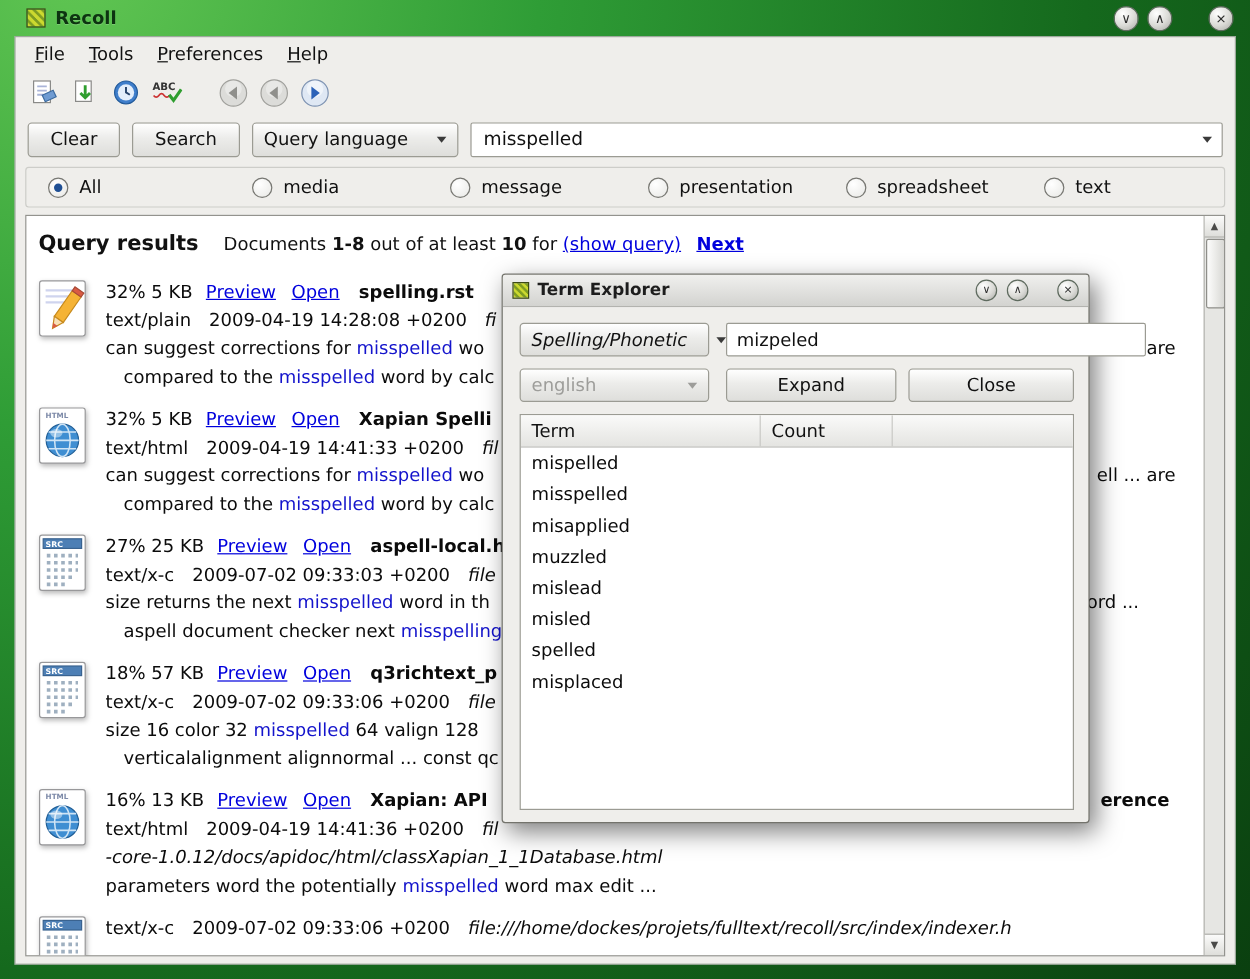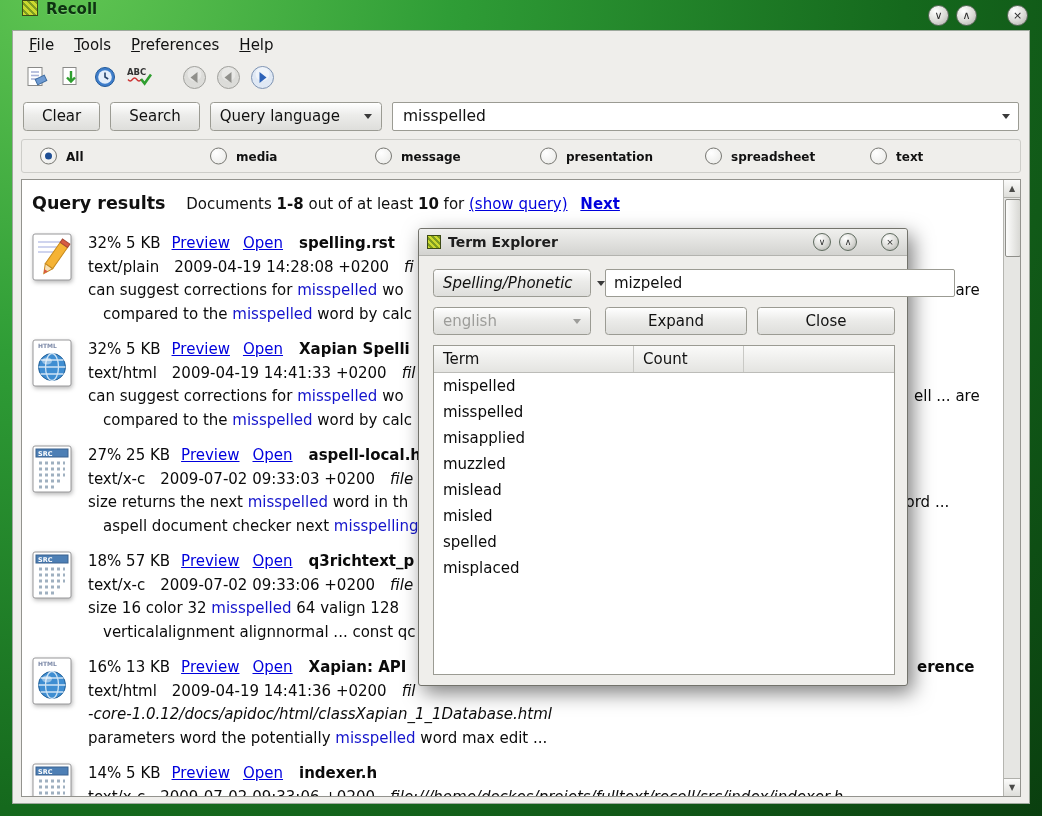--- a/index.html
+++ b/index.html
@@ -3,21 +3,21 @@
 <meta charset="utf-8">
 <title>Recoll</title>
 <style>
   html,body{margin:0;padding:0;}
   body{
     width:1042px;height:816px;position:relative;overflow:hidden;
     font-family:"DejaVu Sans","Liberation Sans",sans-serif;
     background:radial-gradient(circle at 6% -4%, #61c653 0%, #2f9d36 30%, #15691d 65%, #0a3f0f 100%);
   }
   
-  .titlebar{position:absolute;left:0;top:0;width:100%;height:30px;display:flex;padding:0 14px;box-sizing:border-box;border-radius:15px;}
+  .titlebar{position:absolute;left:0;top:0;width:100%;height:30px;display:flex;align-items:center;padding:0 14px;box-sizing:border-box;border-radius:15px;}
   .app-icon{width:14px;height:14px;border:1px solid #3c4a16;margin-left:8px;flex:none;
     background-image:linear-gradient(45deg,#ccd92f 25%,#7e9c22 25%,#7e9c22 50%,#ccd92f 50%,#ccd92f 75%,#7e9c22 75%);
     background-size:7px 7px;}
   .win-title{font-weight:bold;font-size:15px;color:#0d3311;margin-left:8px;flex:1;text-shadow:0 1px 0 rgba(255,255,255,0.18);}
   .win-controls{display:flex;align-items:center;}
   .winbtn{width:19px;height:19px;border-radius:50%;border:1px solid #5f6b5f;color:#2c2c2c;
     background:radial-gradient(circle at 35% 28%,#ffffff 0%,#dadad6 55%,#a9a9a5 100%);
     display:flex;align-items:center;justify-content:center;font-size:11px;line-height:1;margin-left:7px;cursor:pointer;flex:none;}
   .winbtn.gap{margin-left:30px;}
   .winbtn.small{width:16px;height:16px;font-size:9px;margin-left:8px;}
@@ -41,21 +41,21 @@
   .arrow-down{width:0;height:0;border-left:4.5px solid transparent;border-right:4.5px solid transparent;border-top:5.5px solid #3a3a3a;margin-left:auto;}
   .query-combo{flex:1;height:29px;border:1px solid #9b9b93;background:#fff;display:flex;align-items:center;box-sizing:border-box;
     padding:0 8px 0 0;border-radius:2px;}
   .query-input{flex:1;border:none;outline:none;font-size:15.5px;padding:0 0 0 10px;font-family:inherit;background:transparent;color:#111;}
   
   .filter-frame{position:relative;height:32px;margin:2px 8px 6px 8px;border:1px solid #cdcdc9;border-radius:3px;flex:none;}
   .radio-option{position:absolute;top:50%;transform:translateY(-50%);display:flex;align-items:center;gap:9px;cursor:pointer;}
   .radio{position:relative;width:15px;height:15px;border-radius:50%;border:1px solid #777772;
     background:radial-gradient(circle at 35% 30%,#ffffff,#e8e8e5);flex:none;}
   .radio.on::after{content:"";position:absolute;left:4px;top:4px;width:7px;height:7px;border-radius:50%;background:#1f4f94;}
-  .radio-label{font-size:12px;color:#111;font-weight:bold;}
+  .radio-label{font-size:15px;color:#111;}
   
   .results-panel{flex:1;margin:0 8px 6px 8px;border:1px solid #93938e;background:#ffffff;position:relative;overflow:hidden;}
   .results-content{position:absolute;left:0;top:0;right:17px;bottom:0;overflow:hidden;padding:10px 0 0 10px;}
   .qr-line{height:26px;line-height:26px;font-size:15px;white-space:nowrap;margin-bottom:16px;color:#111;}
   .qr-title{font-size:17.5px;font-weight:bold;margin-right:16px;}
   .lnk{color:#0000dd;text-decoration:underline;cursor:pointer;}
   .lnk.bold{font-weight:bold;margin-left:8px;}
   .result-row{display:flex;margin-bottom:12px;}
   .doc-icon{width:56px;flex:none;padding-top:1px;}
   .doc-icon svg{filter:drop-shadow(1.5px 2px 2px rgba(0,0,0,0.28));}
@@ -332,21 +332,20 @@
                 <text x="6" y="10.5" font-size="6.5" font-weight="bold" fill="#ffffff" font-family="DejaVu Sans, sans-serif">SRC</text>
                 <g stroke="#9fb0c0" stroke-width="3" stroke-dasharray="3 3">
                   <line x1="7" y1="18" x2="33" y2="18"></line>
                   <line x1="7" y1="24" x2="33" y2="24"></line>
                   <line x1="7" y1="30" x2="33" y2="30"></line>
                   <line x1="7" y1="36" x2="28" y2="36"></line>
                   <line x1="7" y1="42" x2="24" y2="42"></line>
                 </g>
               </svg></div>
             <div class="result-text">
-              <div class="rline"><span class="meta">14% 5 KB</span><a class="rlnk">Preview</a><a class="rlnk">Open</a><span class="rtitle">indexer.h</span></div>
               <div class="rline"><span class="meta2">text/x-c</span><span class="meta2">2009-07-02 09:33:06 +0200</span><span class="pathit">file:///home/dockes/projets/fulltext/recoll/src/index/indexer.h</span></div>
             </div>
           </div>
         </div>
     </div>
     <div class="scrollbar">
       <div class="sb-btn up">▲</div>
       <div class="sb-thumb"></div>
       <div class="sb-btn down">▼</div>
     </div>

